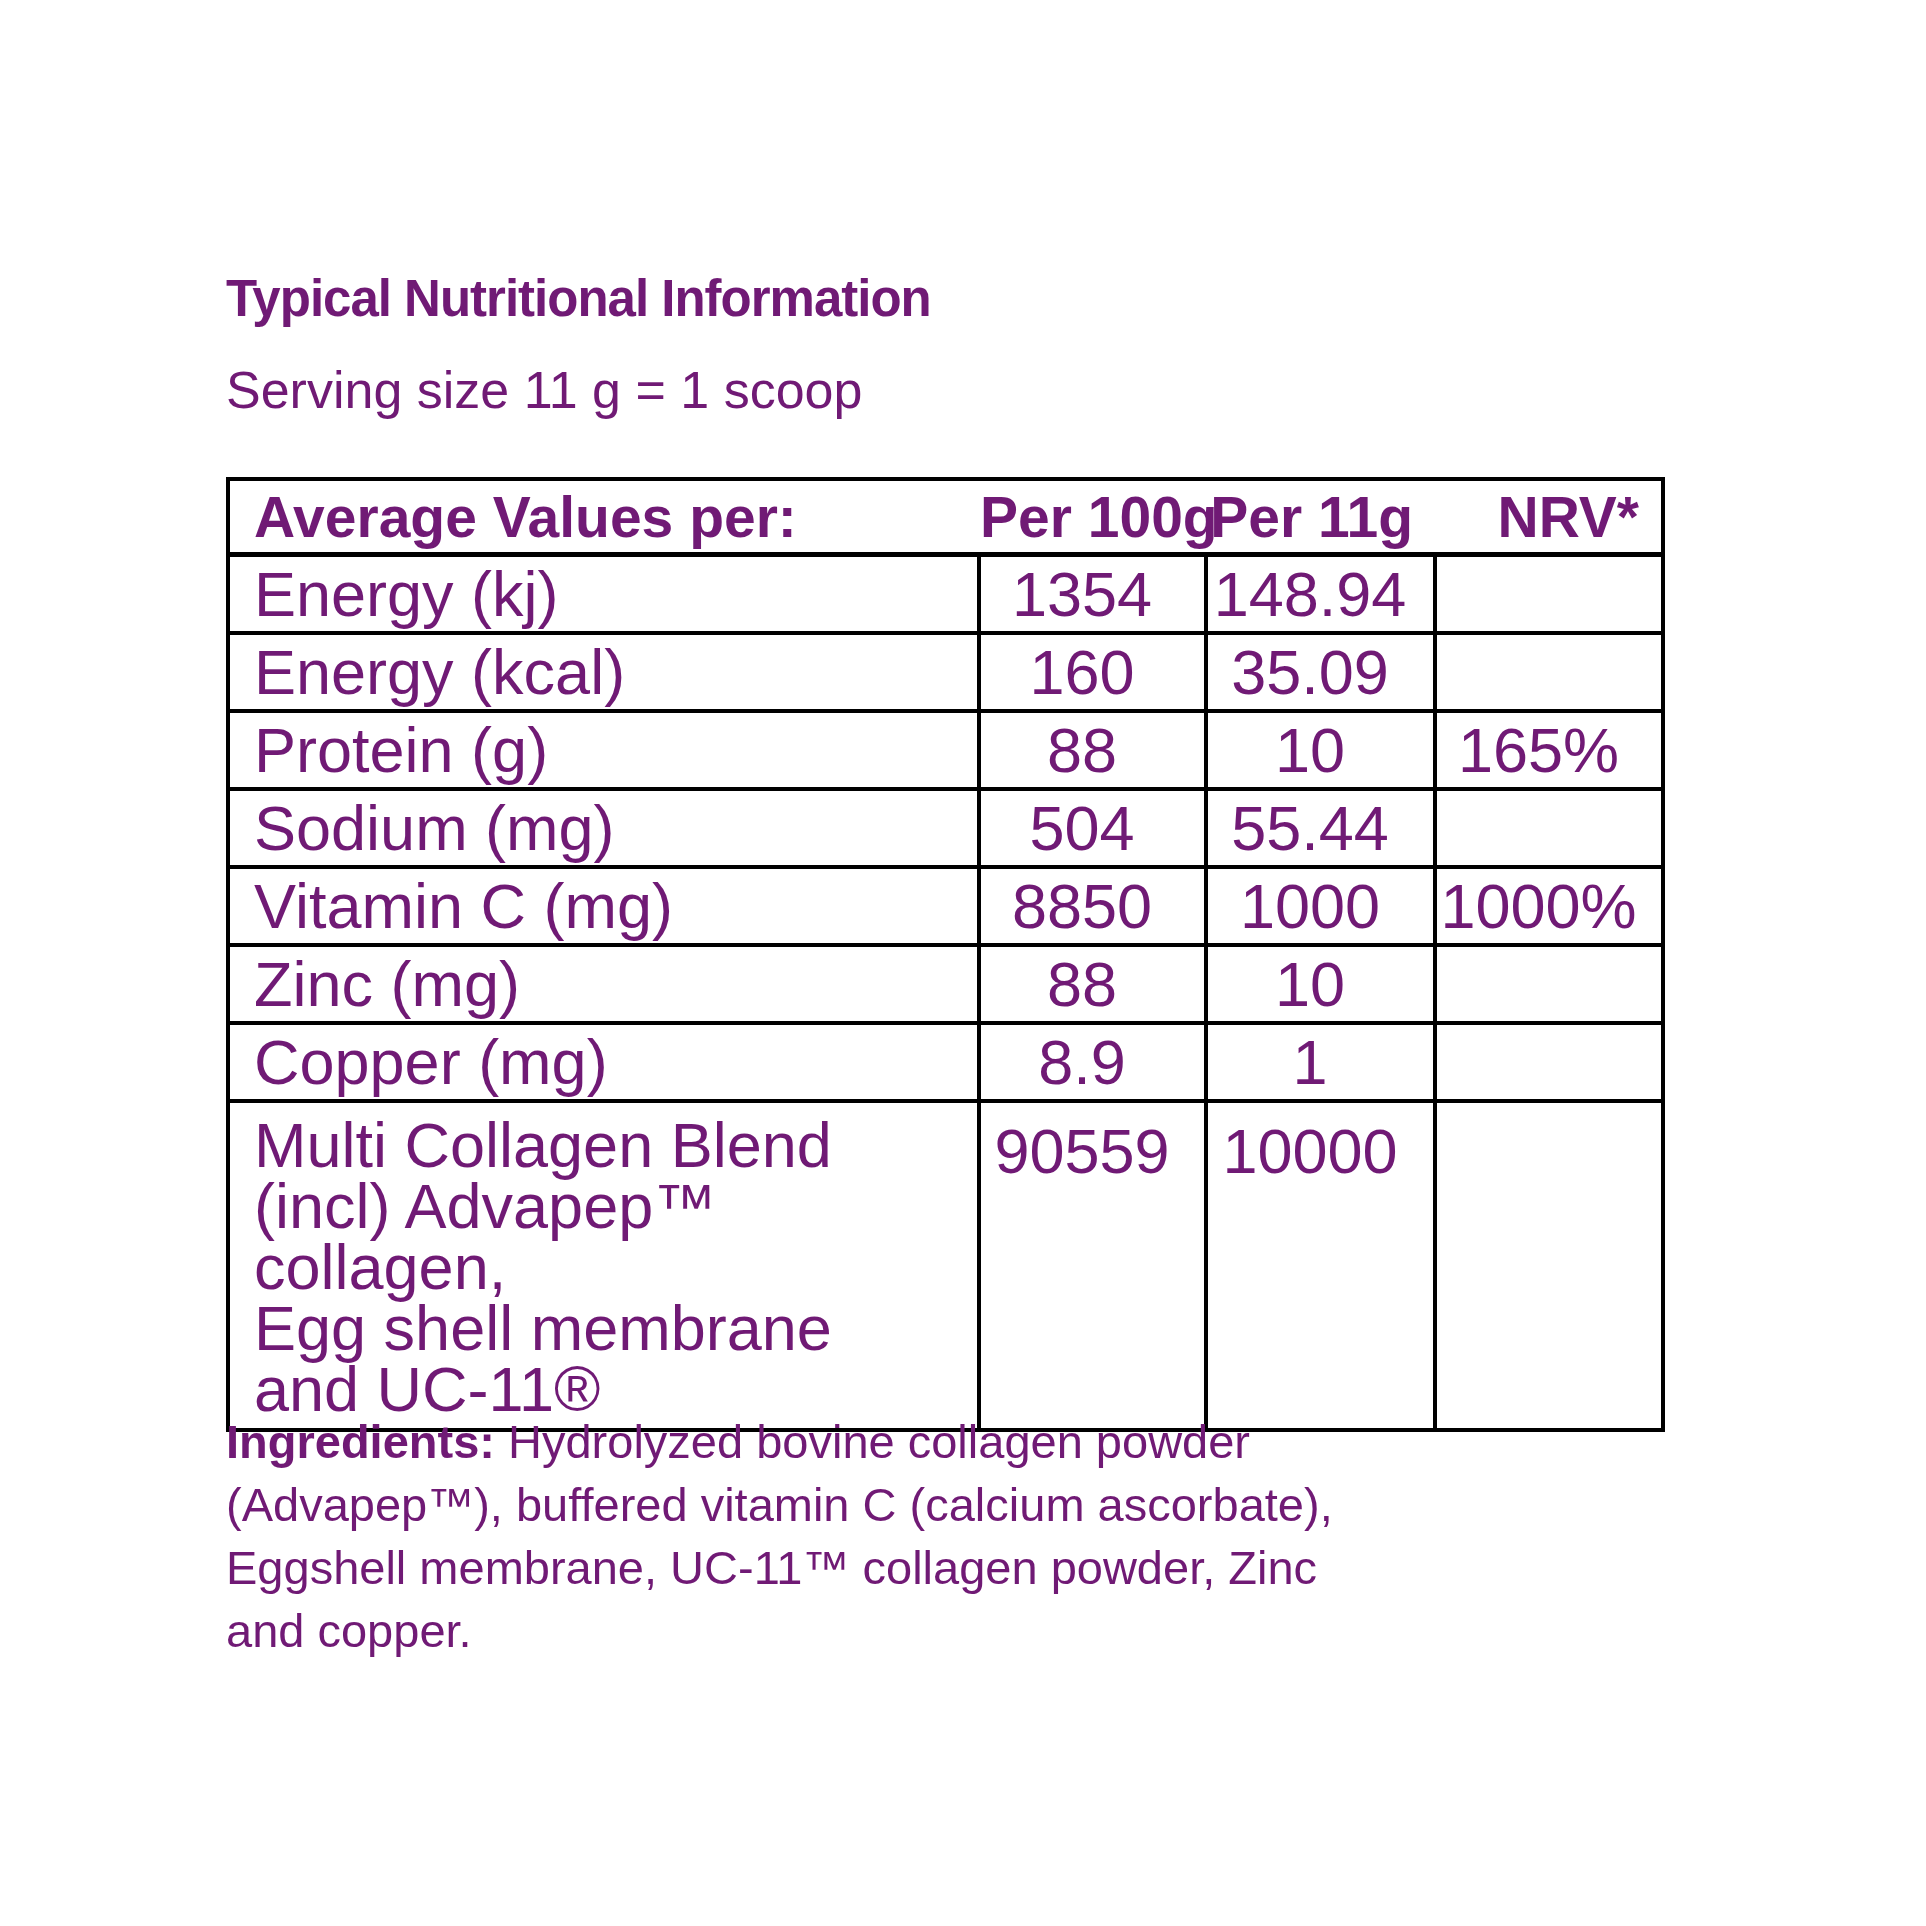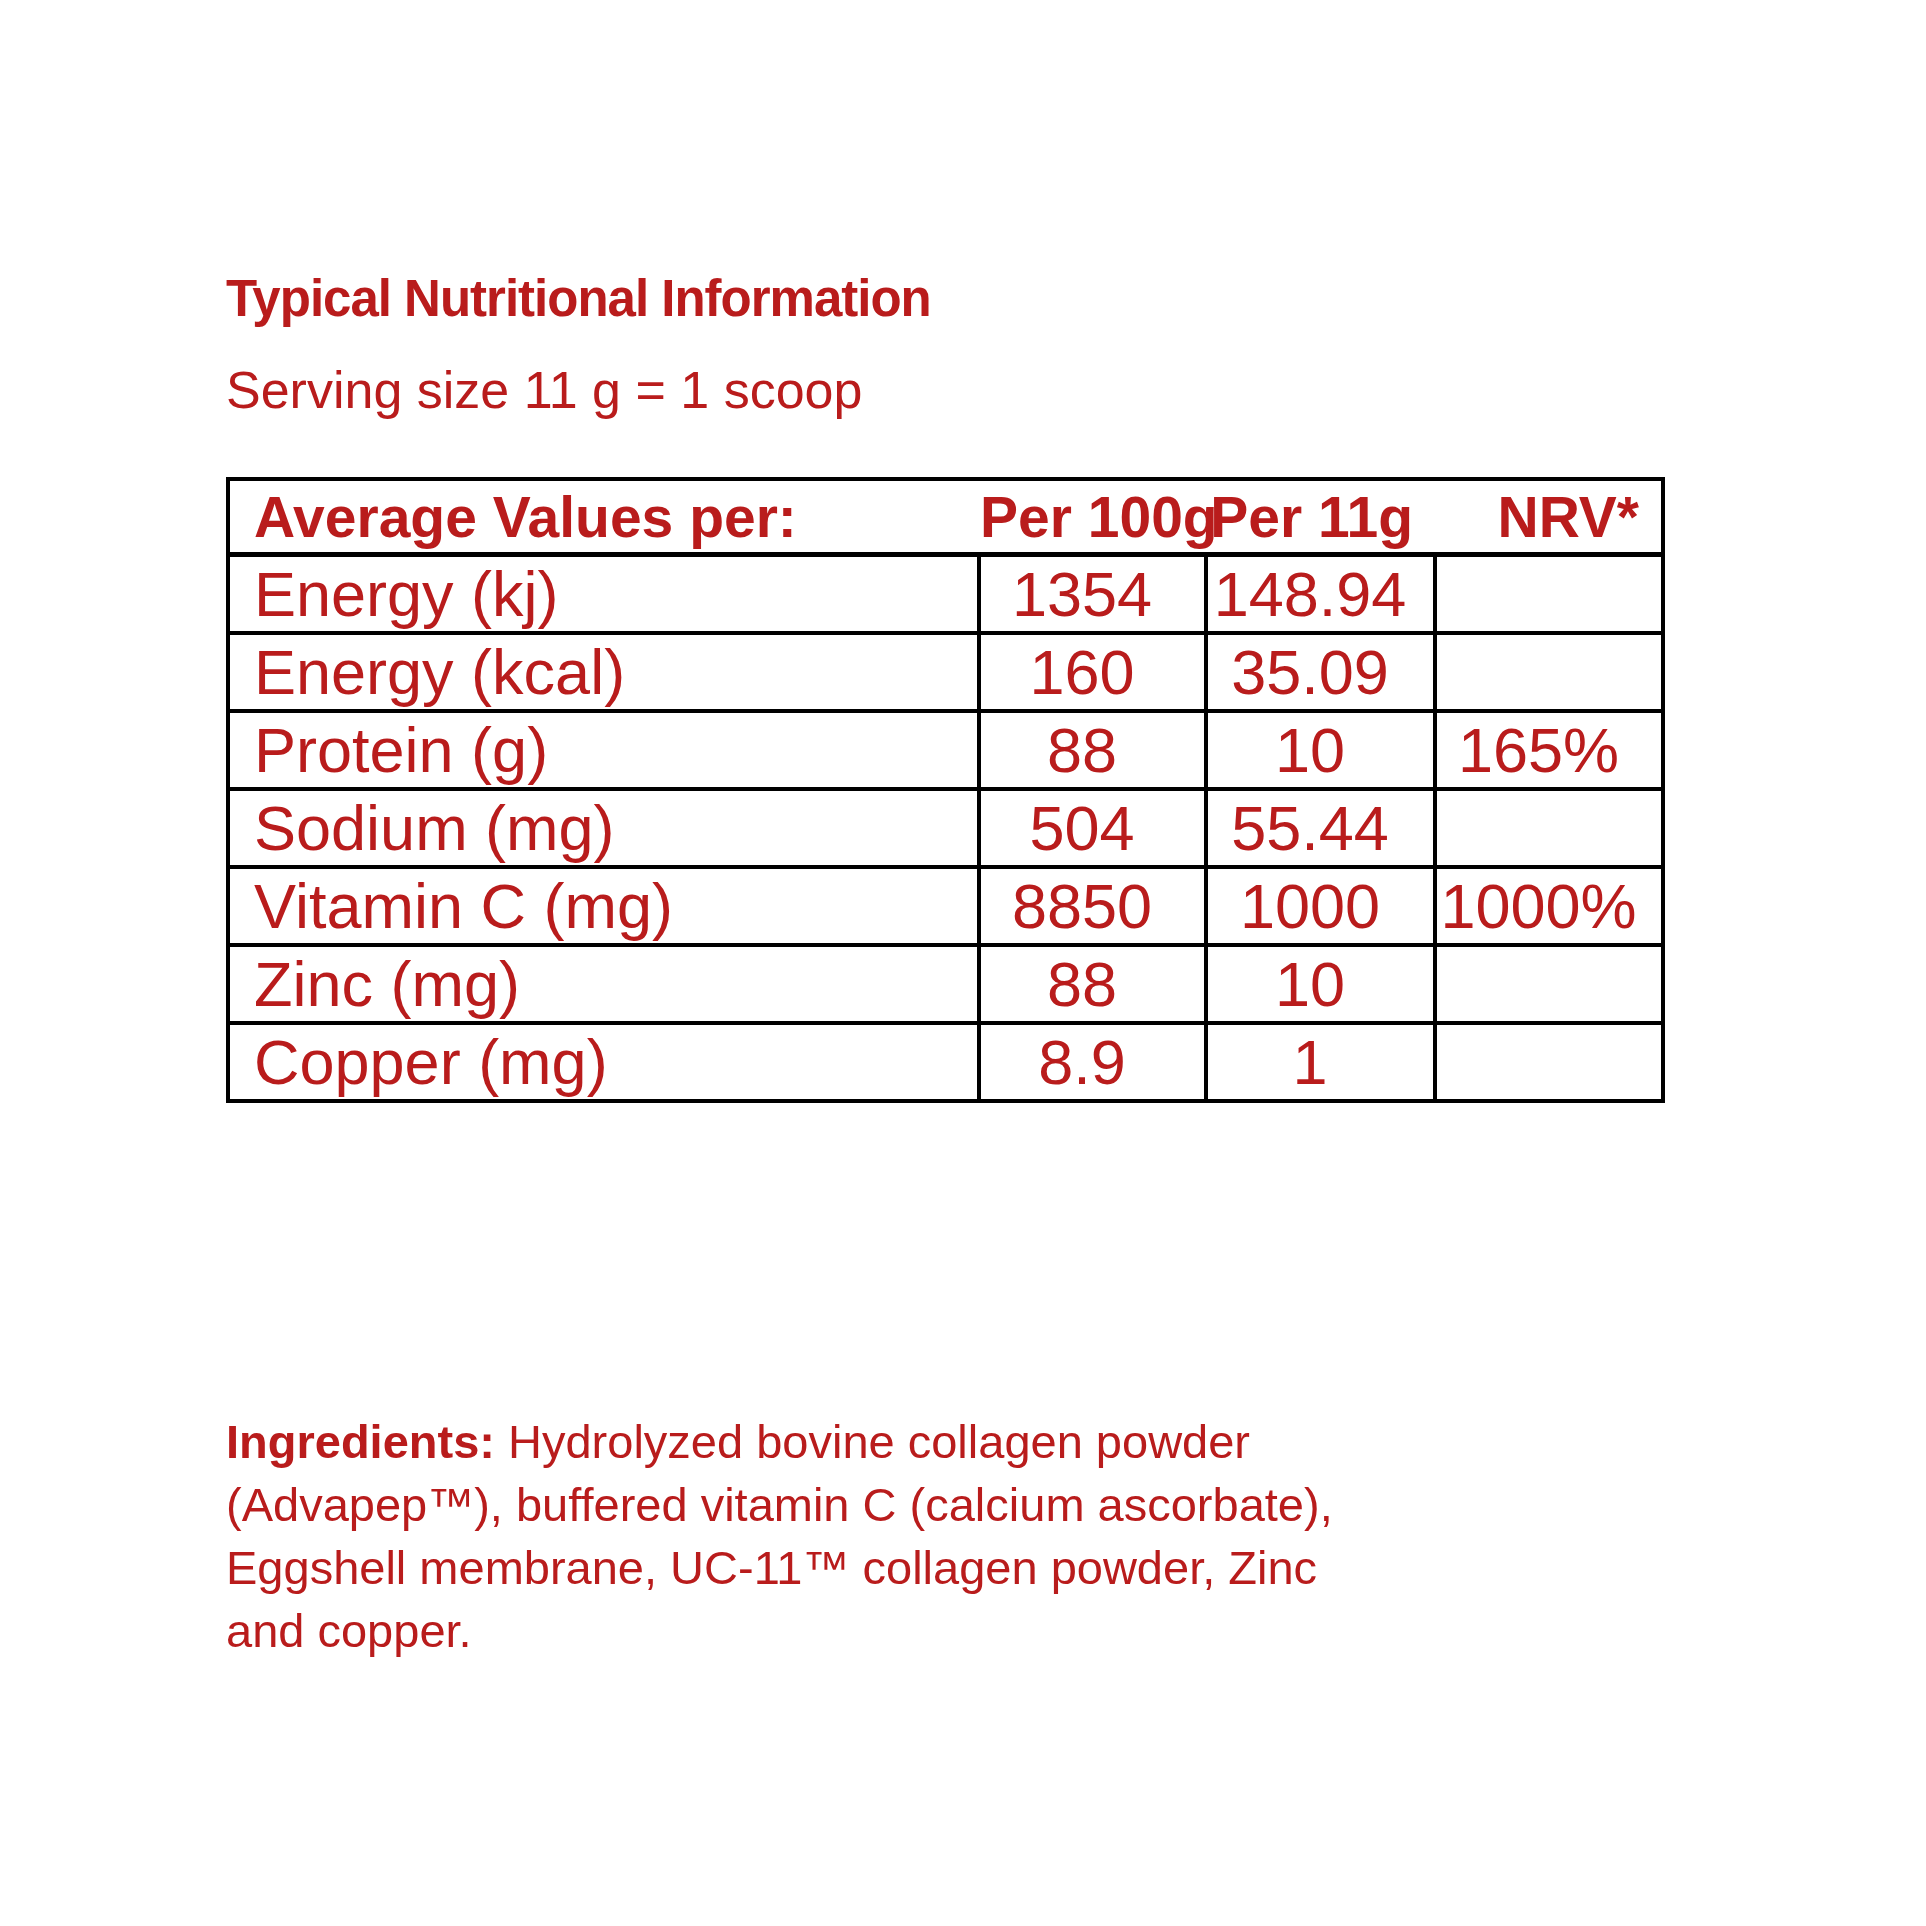--- a/index.html
+++ b/index.html
@@ -5,21 +5,21 @@
   html, body {
     margin: 0;
     padding: 0;
     background: #ffffff;
   }
   .canvas {
     position: relative;
     width: 1927px;
     height: 1927px;
     background: #ffffff;
-    color: #b91c1c;
+    color: #701a75;
     font-family: "Liberation Sans", sans-serif;
   }
   .title {
     position: absolute;
     left: 226px;
     top: 269px;
     font-size: 51px;
     font-weight: 700;
     letter-spacing: -1px;
     white-space: nowrap;
@@ -155,20 +155,29 @@
         <td class="c-num">88</td>
         <td class="c-num">10</td>
         <td class="c-num"></td>
       </tr>
       <tr>
         <td class="c-label">Copper (mg)</td>
         <td class="c-num">8.9</td>
         <td class="c-num">1</td>
         <td class="c-num"></td>
       </tr>
+      <tr class="tall">
+        <td class="c-label">Multi Collagen Blend
+(incl) Advapep™ collagen,
+Egg shell membrane
+and UC-11®</td>
+        <td class="c-num">90559</td>
+        <td class="c-num">10000</td>
+        <td class="c-num"></td>
+      </tr>
     </tbody>
   </table>
 
   <div class="ingredients"><span class="ing-label">Ingredients:</span><span> Hydrolyzed bovine collagen powder
 (Advapep™), buffered vitamin C (calcium ascorbate),
 Eggshell membrane, UC-11™ collagen powder, Zinc
 and copper.</span></div>
 
 </div>
 

